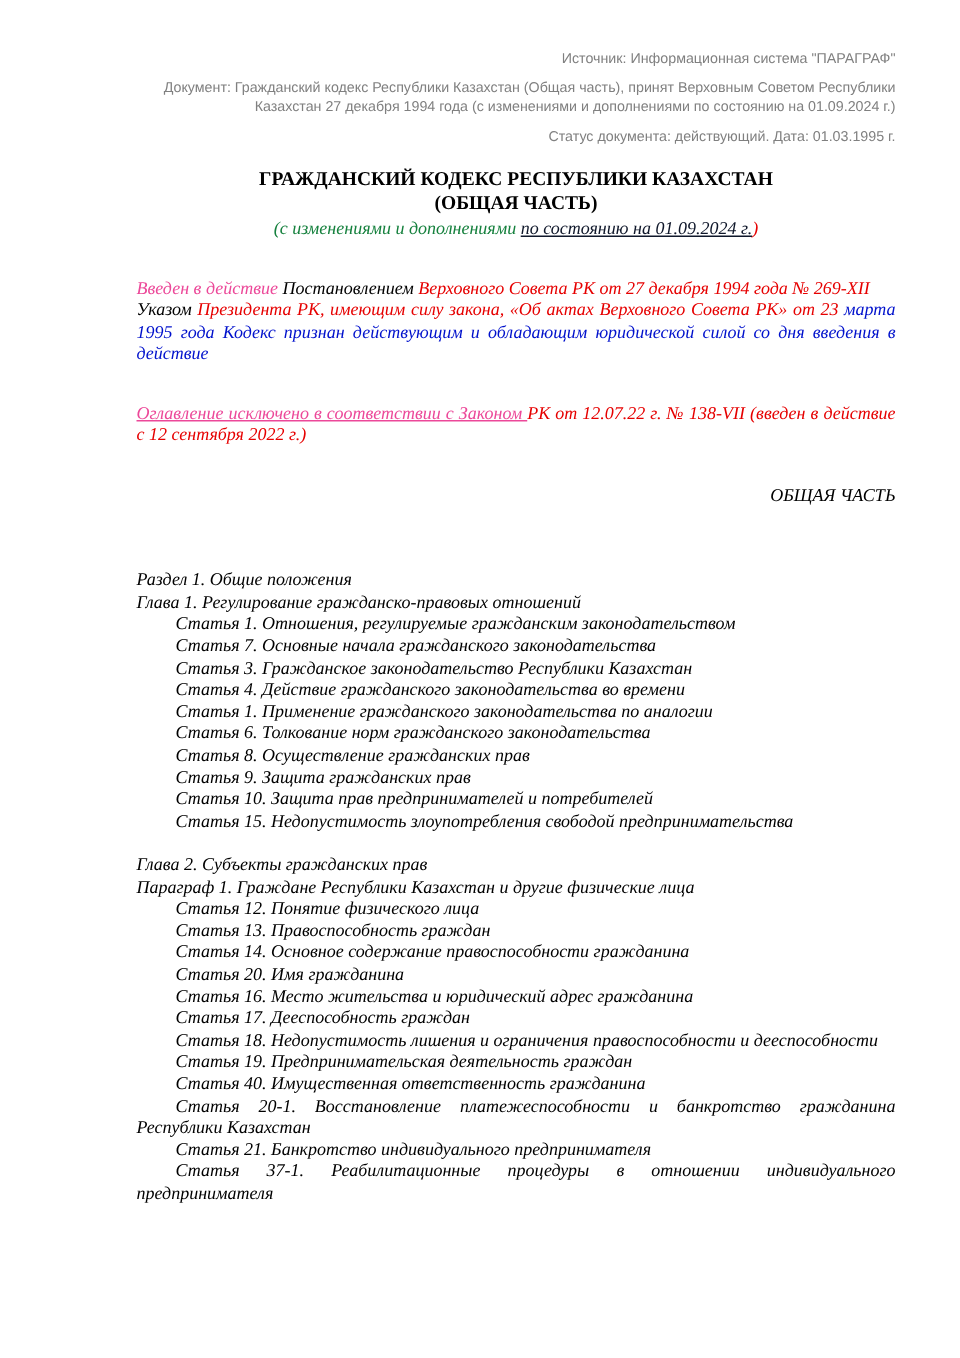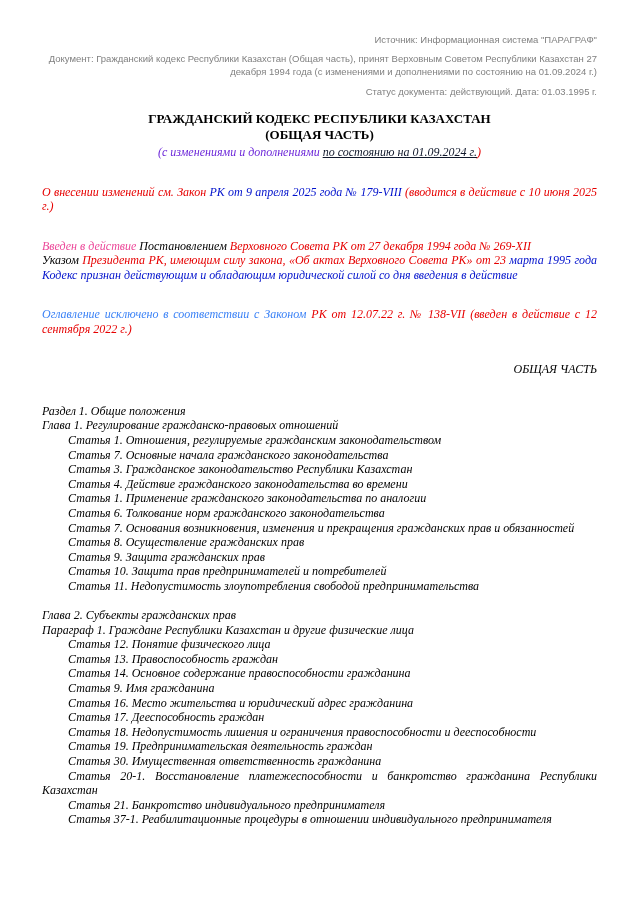--- a/index.html
+++ b/index.html
@@ -1,94 +1,92 @@
 <!DOCTYPE html>
 <html><head>
 <meta charset="utf-8">
 <style>
   * { margin: 0; padding: 0; box-sizing: border-box; }
   html, body { background: #ffffff; }
   body {
     width: 640px; height: 905px; overflow: hidden;
     font-family: "Liberation Serif", serif; color: #000;
   }
-  .page { width: 640px; height: 795px; padding: 34px 43px 20px 42px; background: #fff; }
+  .page { width: 640px; height: 795px; padding: 34px 43px 20px 91px; background: #fff; }
 
   
   .header { text-align: right; font-family: "Liberation Sans", sans-serif;
             font-size: 9.5px; color: #808080; line-height: 1.35; }
   .hdr-doc { margin-top: 6px; }
   .hdr-status { margin-top: 8px; }
 
   
   .title { text-align: center; font-size: 13px; font-weight: bold; line-height: 16px; margin-top: 12px; }
   .amendments { text-align: center; font-size: 12px; font-style: italic; margin-top: 2px; line-height: 14.5px; }
 
   
   .notice { font-size: 12px; font-style: italic; text-align: justify; line-height: 14.5px; }
   .m-top { margin-top: 25px; }
 
   
   .toc-center { text-align: right; font-size: 12px; font-style: italic; margin-top: 26px; line-height: 14.5px; }
-  .toc { margin-top: 27px; }
+  .toc { margin-top: 42px; }
   .toc p { font-size: 12px; font-style: italic; line-height: 14.6px; text-align: justify; }
   .toc .toc-article { text-indent: 26px; }
   .toc .toc-spacer { height: 14.6px; }
 </style>
 </head>
 <body>
 
 <div class="page">
 
   <div class="header">
     <p class="hdr-source">Источник: Информационная система "ПАРАГРАФ"</p>
     <p class="hdr-doc">Документ: Гражданский кодекс Республики Казахстан (Общая часть), принят Верховным Советом Республики Казахстан 27 декабря 1994 года (с изменениями и дополнениями по состоянию на 01.09.2024 г.)</p>
     <p class="hdr-status">Статус документа: действующий. Дата: 01.03.1995 г.</p>
   </div>
 
   <h1 class="title">
     <span>ГРАЖДАНСКИЙ КОДЕКС РЕСПУБЛИКИ КАЗАХСТАН</span><br>
     <span>(ОБЩАЯ ЧАСТЬ)</span>
   </h1>
 
-  <p class="amendments"><span style="color: #6d28d9;">(с изменениями и дополнениями </span><span style="color: #0f172a; text-decoration: underline;">по состоянию на 01.09.2024 г.</span><span style="color: rgb(230, 0, 0);">)</span></p>
+  <p class="amendments"><span style="color: #15803d;">(с изменениями и дополнениями </span><span style="color: #0f172a; text-decoration: underline;">по состоянию на 01.09.2024 г.</span><span style="color: rgb(230, 0, 0);">)</span></p>
 
   <div>
-    <p class="notice m-top"><span style="color: rgb(230, 0, 0);">О внесении изменений см. Закон </span><span style="color: rgb(0, 17, 204);">РК от 9 апреля 2025 года № 179-VIII</span><span style="color: rgb(230, 0, 0);"> (вводится в действие с 10 июня 2025 г.)</span></p>
     <p class="notice m-top"><span style="color: #ec4899;">Введен в действие </span><span style="color: rgb(0, 0, 0);">Постановлением </span><span style="color: rgb(230, 0, 0);">Верховного Совета РК от 27 декабря 1994 года № 269-XII</span></p>
     <p class="notice"><span style="color: rgb(0, 0, 0);">Указом </span><span style="color: rgb(230, 0, 0);">Президента РК, имеющим силу закона, «Об актах Верховного Совета РК» от 23 </span><span style="color: rgb(0, 17, 204);">марта 1995 года Кодекс признан действующим и обладающим юридической силой со дня введения в действие</span></p>
-    <p class="notice m-top"><span style="color: #3b82f6;">Оглавление исключено в соответствии с Законом </span><span style="color: rgb(230, 0, 0);">РК от 12.07.22 г. № 138-VII (введен в действие с 12 сентября 2022 г.)</span></p>
+    <p class="notice m-top"><span style="color: #ec4899; text-decoration: underline;">Оглавление исключено в соответствии с Законом </span><span style="color: rgb(230, 0, 0);">РК от 12.07.22 г. № 138-VII (введен в действие с 12 сентября 2022 г.)</span></p>
   </div>
 
   <p class="toc-center">ОБЩАЯ ЧАСТЬ</p>
 
   <div class="toc">
       <p class="toc-section">Раздел 1. Общие положения</p>
       <p class="toc-chapter">Глава 1. Регулирование гражданско-правовых отношений</p>
       <p class="toc-article">Статья 1. Отношения, регулируемые гражданским законодательством</p>
       <p class="toc-article">Статья 7. Основные начала гражданского законодательства</p>
       <p class="toc-article">Статья 3. Гражданское законодательство Республики Казахстан</p>
       <p class="toc-article">Статья 4. Действие гражданского законодательства во времени</p>
       <p class="toc-article">Статья 1. Применение гражданского законодательства по аналогии</p>
       <p class="toc-article">Статья 6. Толкование норм гражданского законодательства</p>
-      <p class="toc-article">Статья 7. Основания возникновения, изменения и прекращения гражданских прав и обязанностей</p>
       <p class="toc-article">Статья 8. Осуществление гражданских прав</p>
       <p class="toc-article">Статья 9. Защита гражданских прав</p>
       <p class="toc-article">Статья 10. Защита прав предпринимателей и потребителей</p>
-      <p class="toc-article">Статья 11. Недопустимость злоупотребления свободой предпринимательства</p>
+      <p class="toc-article">Статья 15. Недопустимость злоупотребления свободой предпринимательства</p>
       <div class="toc-spacer"></div>
       <p class="toc-chapter">Глава 2. Субъекты гражданских прав</p>
       <p class="toc-paragraph">Параграф 1. Граждане Республики Казахстан и другие физические лица</p>
       <p class="toc-article">Статья 12. Понятие физического лица</p>
       <p class="toc-article">Статья 13. Правоспособность граждан</p>
       <p class="toc-article">Статья 14. Основное содержание правоспособности гражданина</p>
-      <p class="toc-article">Статья 9. Имя гражданина</p>
+      <p class="toc-article">Статья 20. Имя гражданина</p>
       <p class="toc-article">Статья 16. Место жительства и юридический адрес гражданина</p>
       <p class="toc-article">Статья 17. Дееспособность граждан</p>
       <p class="toc-article">Статья 18. Недопустимость лишения и ограничения правоспособности и дееспособности</p>
       <p class="toc-article">Статья 19. Предпринимательская деятельность граждан</p>
-      <p class="toc-article">Статья 30. Имущественная ответственность гражданина</p>
+      <p class="toc-article">Статья 40. Имущественная ответственность гражданина</p>
       <p class="toc-article">Статья 20-1. Восстановление платежеспособности и банкротство гражданина Республики Казахстан</p>
       <p class="toc-article">Статья 21. Банкротство индивидуального предпринимателя</p>
       <p class="toc-article">Статья 37-1. Реабилитационные процедуры в отношении индивидуального предпринимателя</p>
     </div>
 
 </div>
 
 </body></html>

